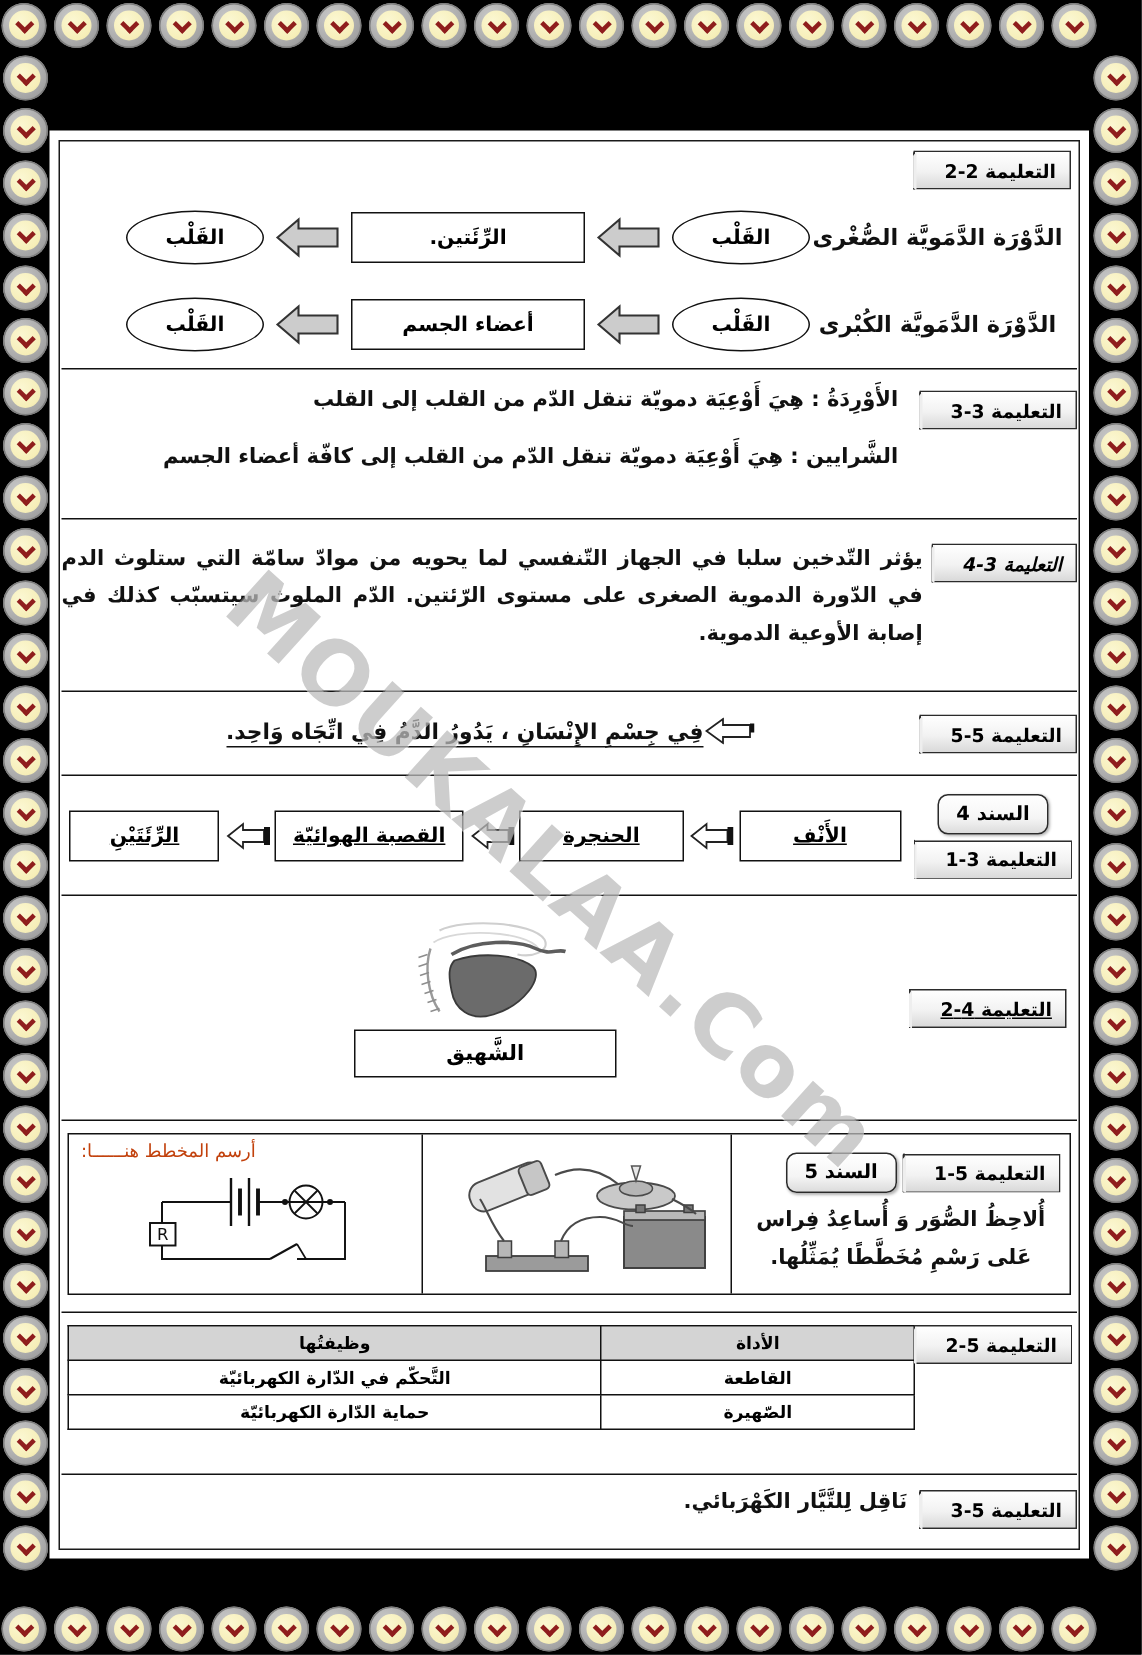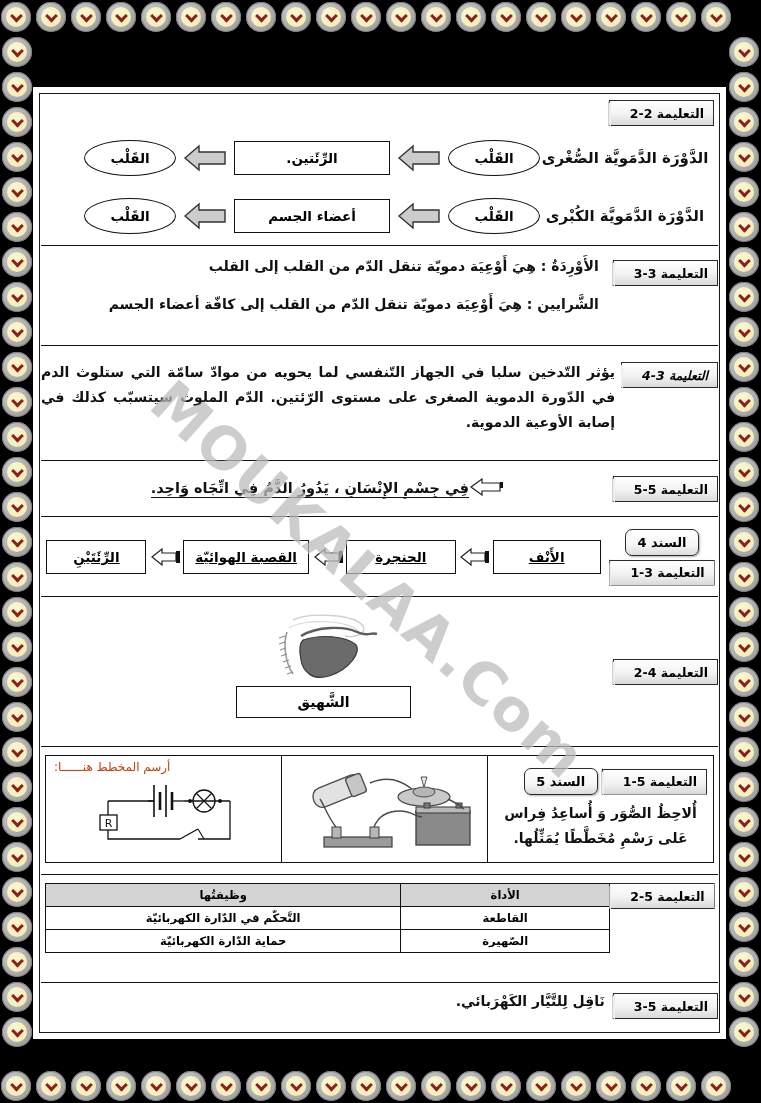--- a/index.html
+++ b/index.html
@@ -374,21 +374,21 @@
               <rect x="26" y="5" width="4" height="12" fill="#111"></rect>
             </svg>
           </span>
           <div class="resp-box" style="width:100px;">الرِّئَتَيْنِ</div>
         </div>
       </div>
     </div>
 
     <div class="section" id="sec-breathing" style="margin:0 8px;">
       <div style="display:flex;align-items:center;height:150px;">
-        <div style="width:112px;display:flex;justify-content:flex-start;">
+        <div style="width:112px;display:flex;justify-content:flex-end;text-decoration:underline;">
           <div class="tag">التعليمة 4-2</div>
         </div>
         <div style="flex:1;display:flex;align-items:flex-end;justify-content:center;gap:38px;padding-bottom:12px;">
 
 
           <div class="breath-item">
             <div style="height:72px;display:flex;align-items:flex-end;justify-content:center;">
               <svg width="130" height="72" viewBox="0 0 130 72">
                 <path d="M34 6 C50 -2 96 0 104 12 C108 20 96 24 86 22" fill="none" stroke="#cfcfcf" stroke-width="1.4"></path>
                 <path d="M30 14 C44 4 92 6 100 18" fill="none" stroke="#d8d8d8" stroke-width="1.2"></path>

